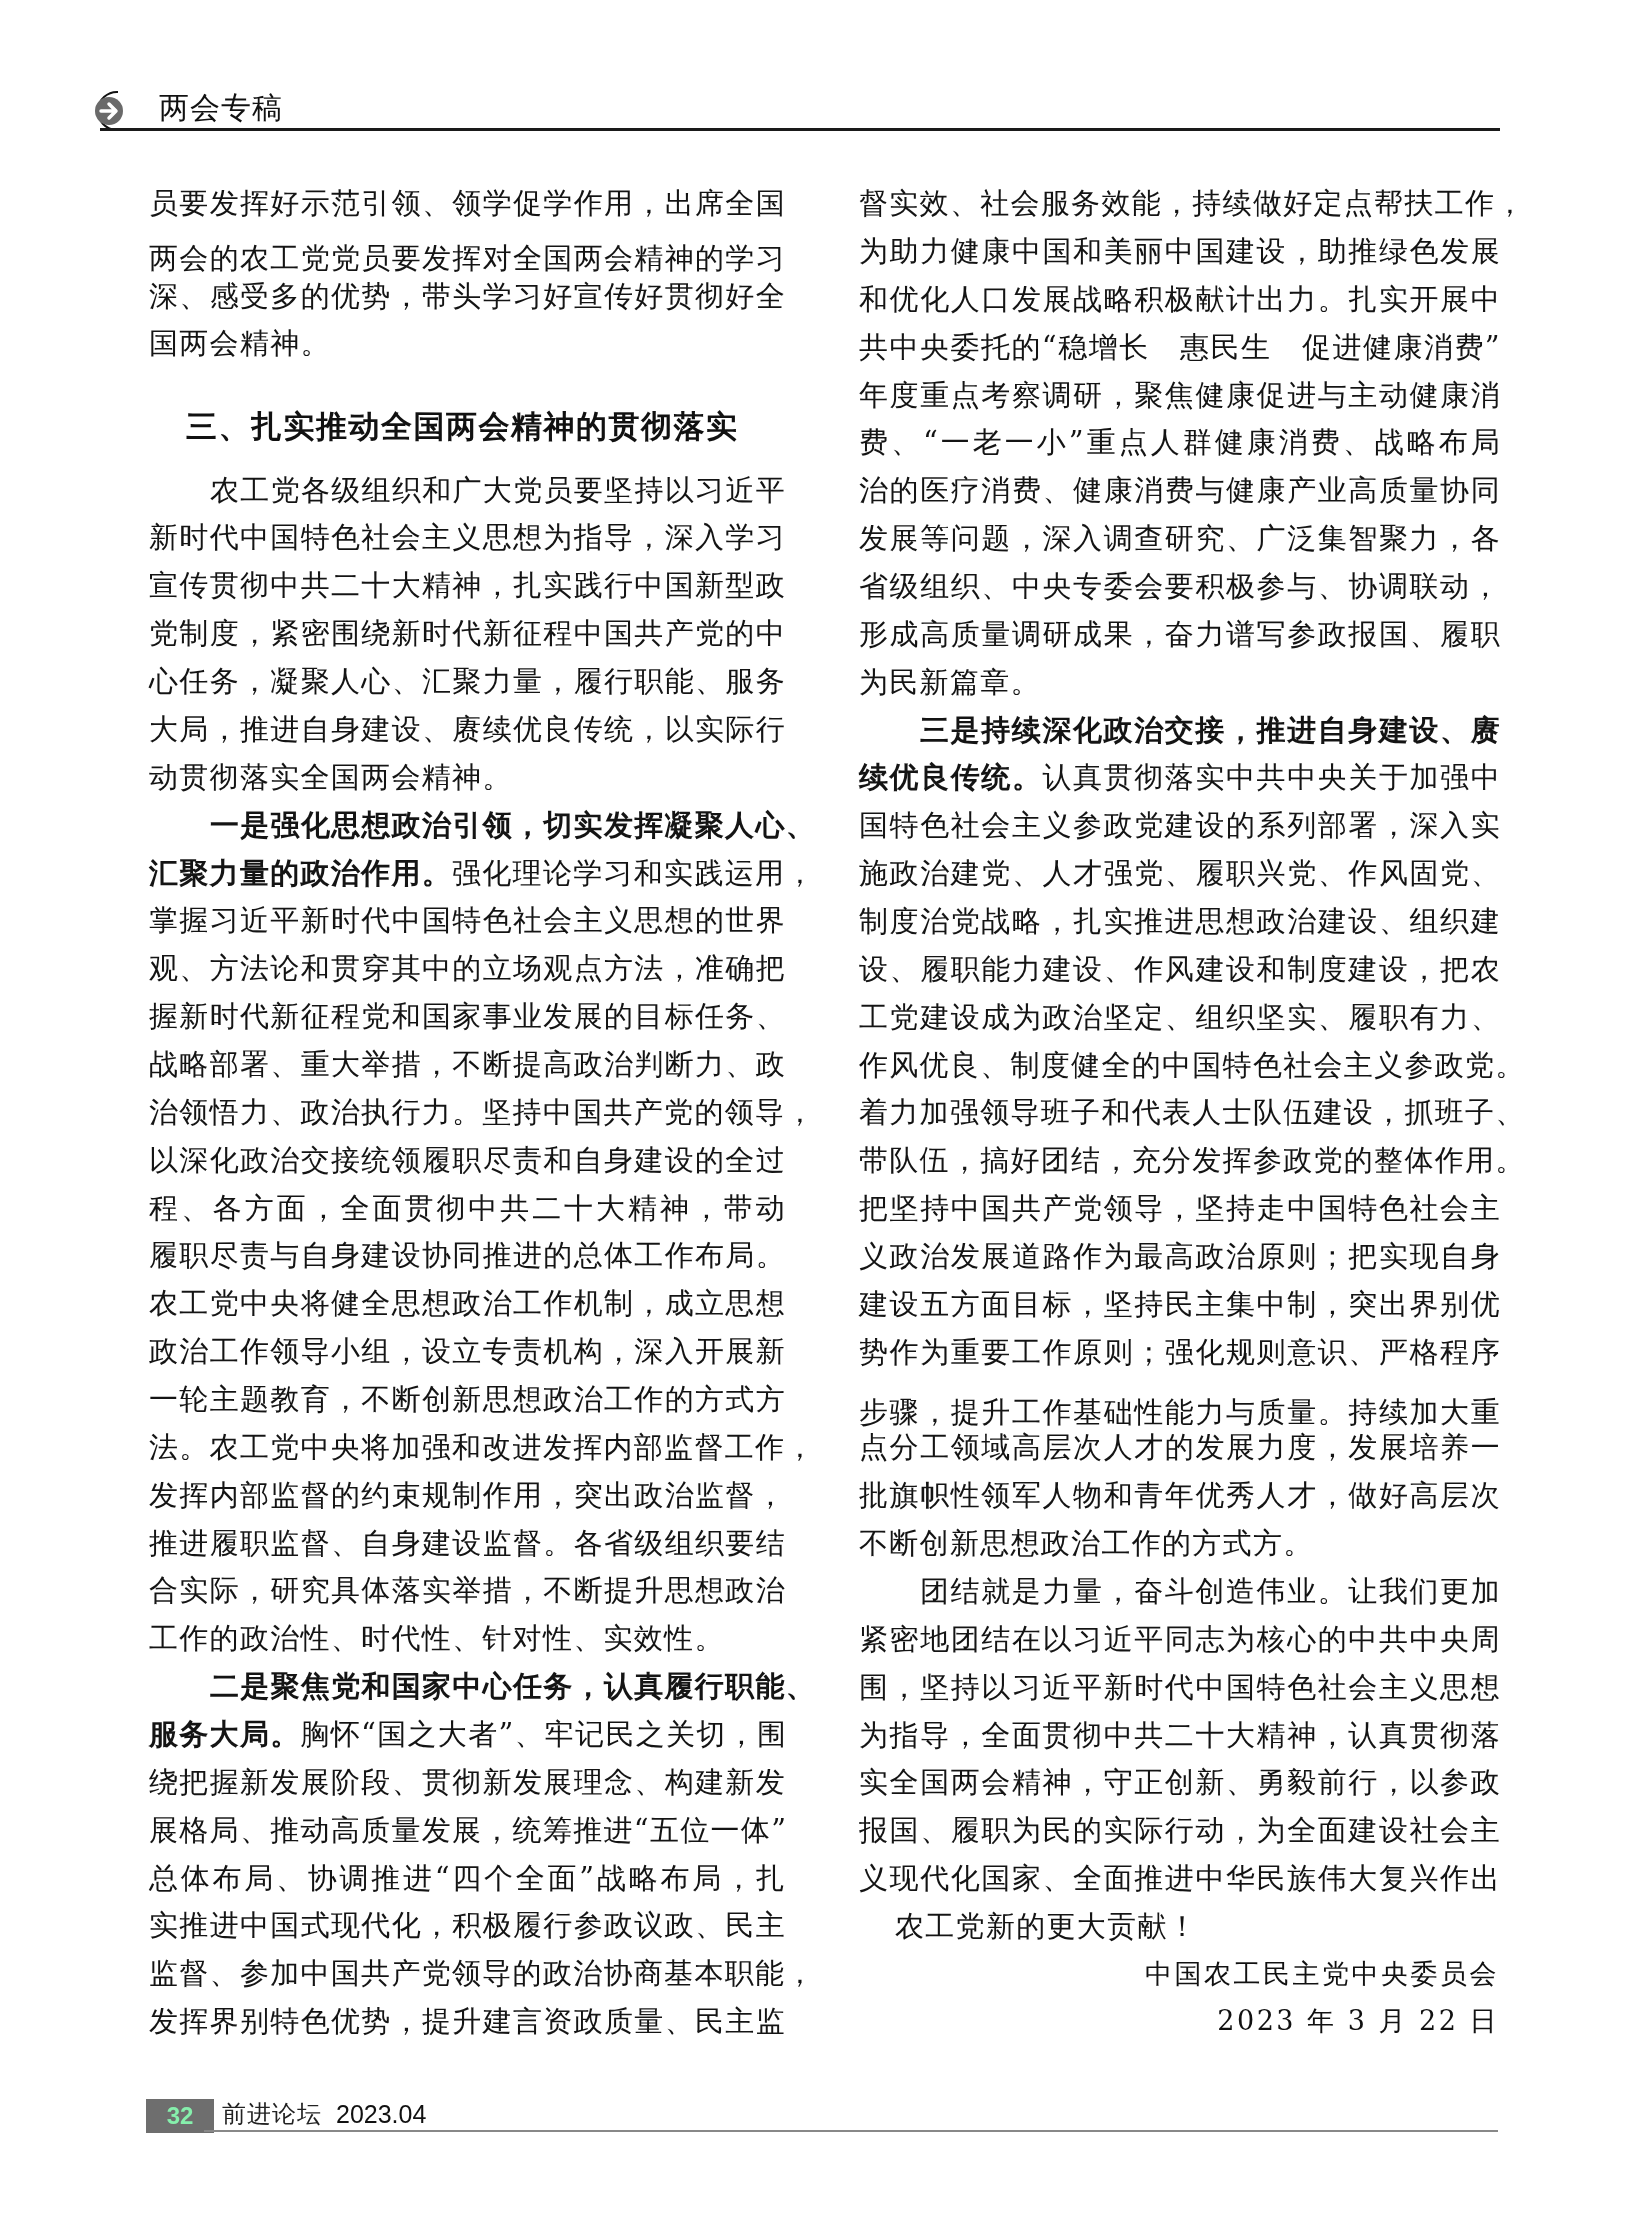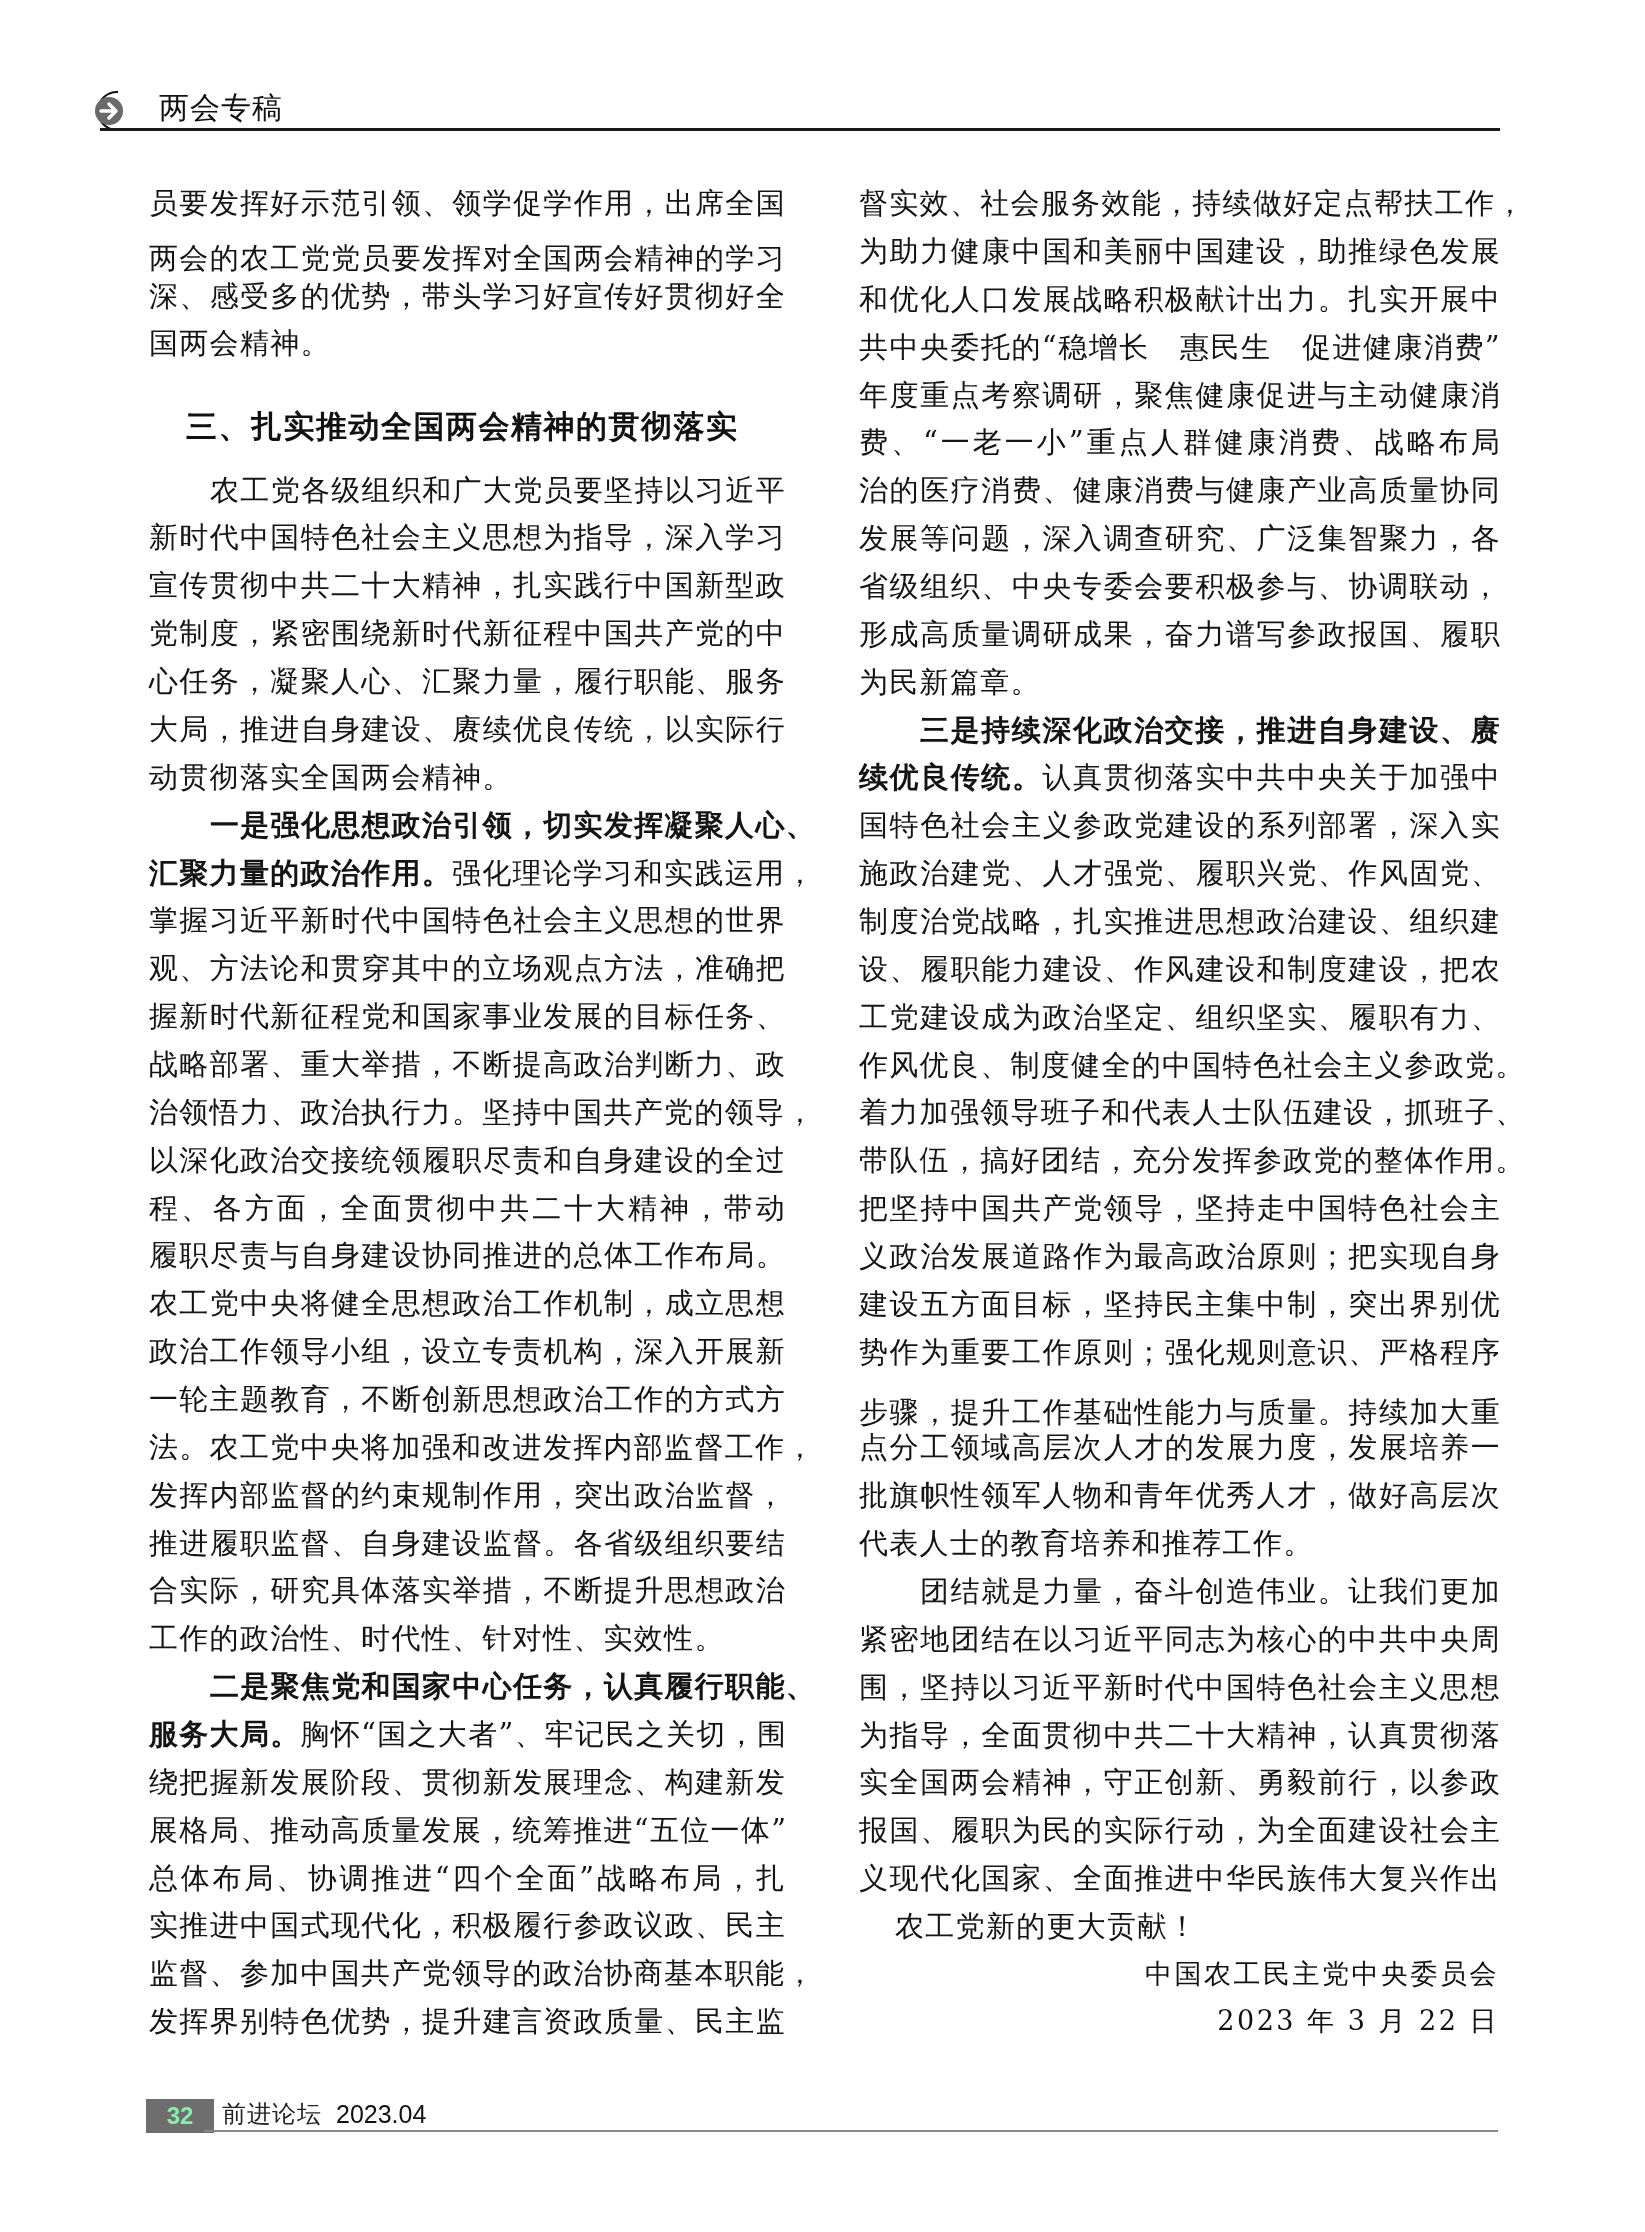--- a/index.html
+++ b/index.html
@@ -107,21 +107,21 @@
     <div class="line justify" style="top: 1047px;"><span>作风优良、制度健全的中国特色社会主义参政党。</span></div>
     <div class="line justify" style="top: 1094px;"><span>着力加强领导班子和代表人士队伍建设，抓班子、</span></div>
     <div class="line justify" style="top: 1142px;"><span>带队伍，搞好团结，充分发挥参政党的整体作用。</span></div>
     <div class="line justify" style="top: 1190px;"><span>把坚持中国共产党领导，坚持走中国特色社会主</span></div>
     <div class="line justify" style="top: 1238px;"><span>义政治发展道路作为最高政治原则；把实现自身</span></div>
     <div class="line justify" style="top: 1286px;"><span>建设五方面目标，坚持民主集中制，突出界别优</span></div>
     <div class="line justify" style="top: 1334px;"><span>势作为重要工作原则；强化规则意识、严格程序</span></div>
     <div class="line justify" style="top: 1382px; margin-top: 12px;"><span>步骤，提升工作基础性能力与质量。持续加大重</span></div>
     <div class="line justify" style="top: 1429px;"><span>点分工领域高层次人才的发展力度，发展培养一</span></div>
     <div class="line justify" style="top: 1477px;"><span>批旗帜性领军人物和青年优秀人才，做好高层次</span></div>
-    <div class="line" style="top: 1525px;"><span>代表人士的教育培养和推荐工作。</span></div>
+    <div class="line" style="top: 1525px;"><span>不断创新思想政治工作的方式方。</span></div>
     <div class="line justify indent" style="top: 1573px;"><span>团结就是力量，奋斗创造伟业。让我们更加</span></div>
     <div class="line justify" style="top: 1621px;"><span>紧密地团结在以习近平同志为核心的中共中央周</span></div>
     <div class="line justify" style="top: 1669px;"><span>围，坚持以习近平新时代中国特色社会主义思想</span></div>
     <div class="line justify" style="top: 1717px;"><span>为指导，全面贯彻中共二十大精神，认真贯彻落</span></div>
     <div class="line justify" style="top: 1764px;"><span>实全国两会精神，守正创新、勇毅前行，以参政</span></div>
     <div class="line justify" style="top: 1812px;"><span>报国、履职为民的实际行动，为全面建设社会主</span></div>
     <div class="line justify" style="top: 1860px;"><span>义现代化国家、全面推进中华民族伟大复兴作出</span></div>
     <div class="line" style="top: 1908px; margin-left: 36px;"><span>农工党新的更大贡献！</span></div>
   </div>
 <div class="sign" id="signature" style="right:147px; top:1956px;">中国农工民主党中央委员会</div>

